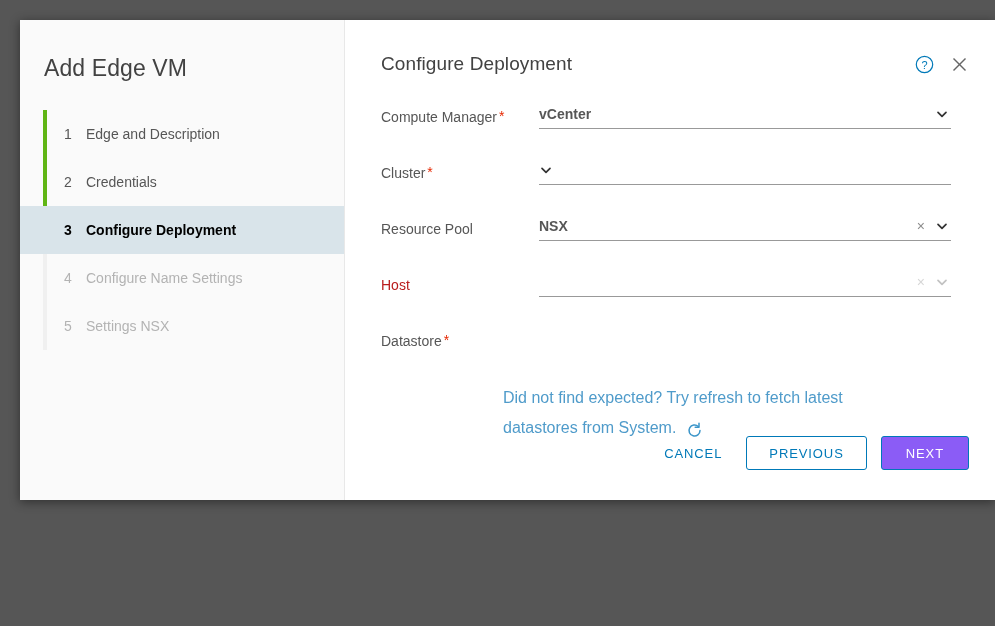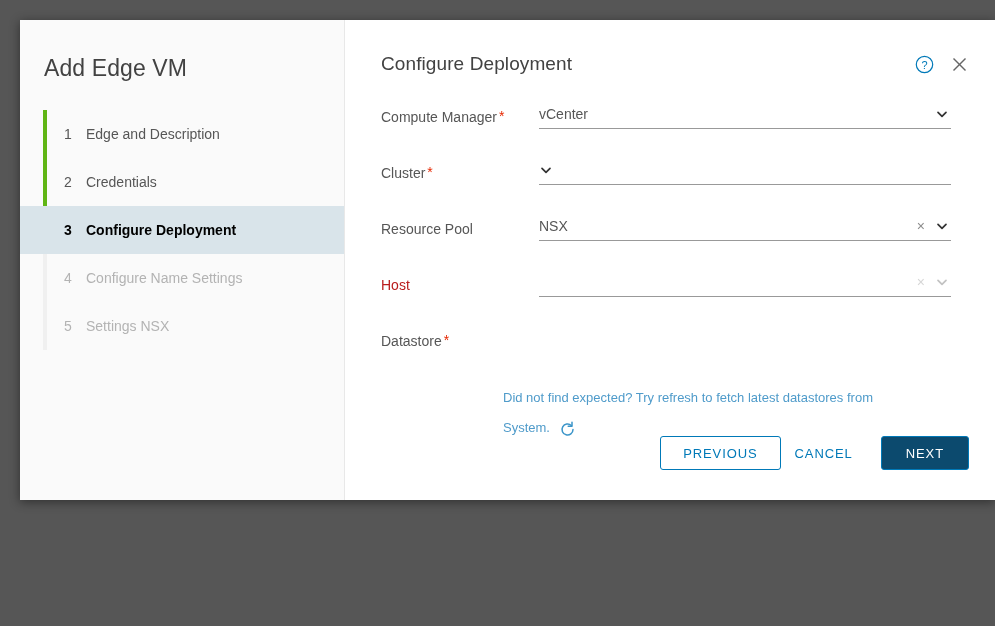--- a/index.html
+++ b/index.html
@@ -142,20 +142,21 @@
     border-bottom: 2px solid #0079b8;
     height: 26px;
   }
   .field-value {
     font-size: 14px;
     color: #565656;
     flex: 1;
     padding-bottom: 2px;
     white-space: nowrap;
     overflow: hidden;
+    font-weight: bold;
   }
   .field-value.empty { color: #b3b3b3; }
   .clear-x {
     font-size: 14px;
     color: #8c8c8c;
     margin-right: 10px;
     cursor: pointer;
     padding-bottom: 2px;
   }
   .clear-x.disabled { color: #d6d6d6; }
@@ -163,21 +164,21 @@
     margin-right: 2px;
     line-height: 0;
     padding-bottom: 2px;
     cursor: pointer;
   }
 
   
   #hint {
     margin-left: 158px;
     max-width: 400px;
-    font-size: 13px;
+    font-size: 16px;
     color: #4f9bca;
     line-height: 30px;
     padding-top: 2px;
   }
   #refresh-icon {
     display: inline-block;
     vertical-align: -6px;
     margin-left: 5px;
     cursor: pointer;
     line-height: 0;
@@ -210,21 +211,21 @@
     padding: 0 14px;
   }
   .btn-outline {
     background: #ffffff;
     border: 1px solid #0079b8;
     color: #0079b8;
     padding: 0 22px;
     margin-left: 10px;
   }
   .btn-solid {
-    background: #0c4a6e;
+    background: #8b5cf6;
     border: 1px solid #0079b8;
     color: #ffffff;
     padding: 0 24px;
     margin-left: 14px;
   }
 </style>
 </head>
 <body>
 
 <div id="modal">
@@ -324,19 +325,19 @@
       <span>Did not find expected? Try refresh to fetch latest datastores from System.</span>
       <span id="refresh-icon">
         <svg width="17" height="17" viewBox="0 0 17 17">
           <path d="M14 8.5a5.5 5.5 0 1 1-1.7-3.97" fill="none" stroke="#3b95c9" stroke-width="1.5" stroke-linecap="round"></path>
           <polyline points="13.0,1.3 13.0,5.3 9.2,5.3" fill="none" stroke="#3b95c9" stroke-width="1.5" stroke-linecap="round" stroke-linejoin="round"></polyline>
         </svg>
       </span>
     </div>
 
     <div id="footer">
+      <button class="btn btn-flat">CANCEL</button>
       <button class="btn btn-outline">PREVIOUS</button>
-      <button class="btn btn-flat">CANCEL</button>
       <button class="btn btn-solid">NEXT</button>
     </div>
 
   </div>
 </div>
 
 </body></html>

